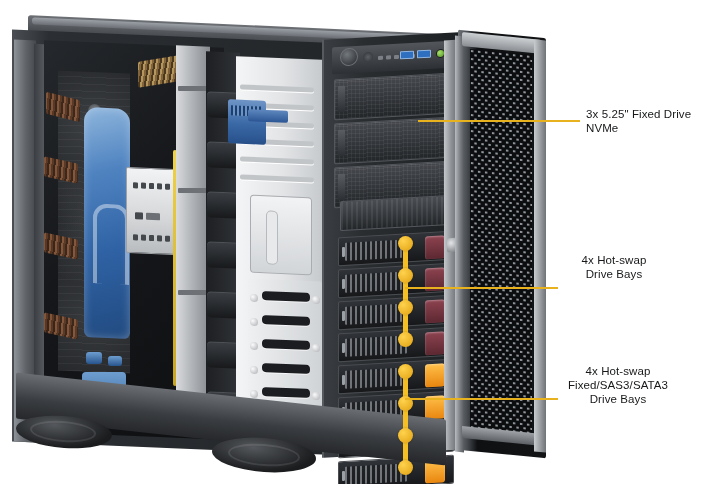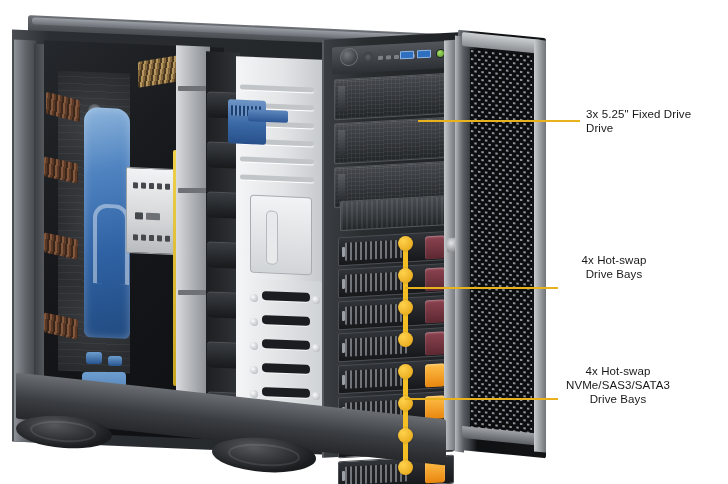--- a/index.html
+++ b/index.html
@@ -519,21 +519,21 @@
 
     <div class="base-bar"></div>
     <div class="foot" style="left:16px;  top:416px; width:96px; height:32px; transform:skewY(4deg);"></div>
     <div class="foot-ring" style="left:30px;  top:421px; width:66px; height:21px; transform:skewY(4deg);"></div>
     <div class="foot" style="left:212px; top:438px; width:104px; height:34px; transform:skewY(4deg);"></div>
     <div class="foot-ring" style="left:228px; top:444px; width:72px; height:22px; transform:skewY(4deg);"></div>
 
     <div class="callout-line" style="left:418px; top:120px; width:162px;"></div>
     <div class="callout-label" style="left:586px; top:107px; width:136px;">
       <div>3x 5.25" Fixed Drive</div>
-      <div>Drive</div>
+      <div>NVMe</div>
     </div>
 
     <div class="callout-vline" style="left:403px; top:240px; height:104px;"></div>
     <div class="dot" style="left:398px; top:236px;"></div>
     <div class="dot" style="left:398px; top:268px;"></div>
     <div class="dot" style="left:398px; top:300px;"></div>
     <div class="dot" style="left:398px; top:332px;"></div>
     <div class="callout-line" style="left:405px; top:287px; width:153px;"></div>
     <div class="callout-label lbl-center" style="left:552px; top:253px; width:124px;">
       <div>4x Hot-swap</div>
@@ -541,18 +541,18 @@
     </div>
 
     <div class="callout-vline" style="left:403px; top:368px; height:104px;"></div>
     <div class="dot" style="left:398px; top:364px;"></div>
     <div class="dot" style="left:398px; top:396px;"></div>
     <div class="dot" style="left:398px; top:428px;"></div>
     <div class="dot" style="left:398px; top:460px;"></div>
     <div class="callout-line" style="left:405px; top:398px; width:153px;"></div>
     <div class="callout-label lbl-center" style="left:546px; top:364px; width:144px;">
       <div>4x Hot-swap</div>
-      <div>NVMe/SAS3/SATA3</div>
+      <div>Fixed/SAS3/SATA3</div>
       <div>Drive Bays</div>
     </div>
 
   </div>
 </div>
 
 </body></html>

